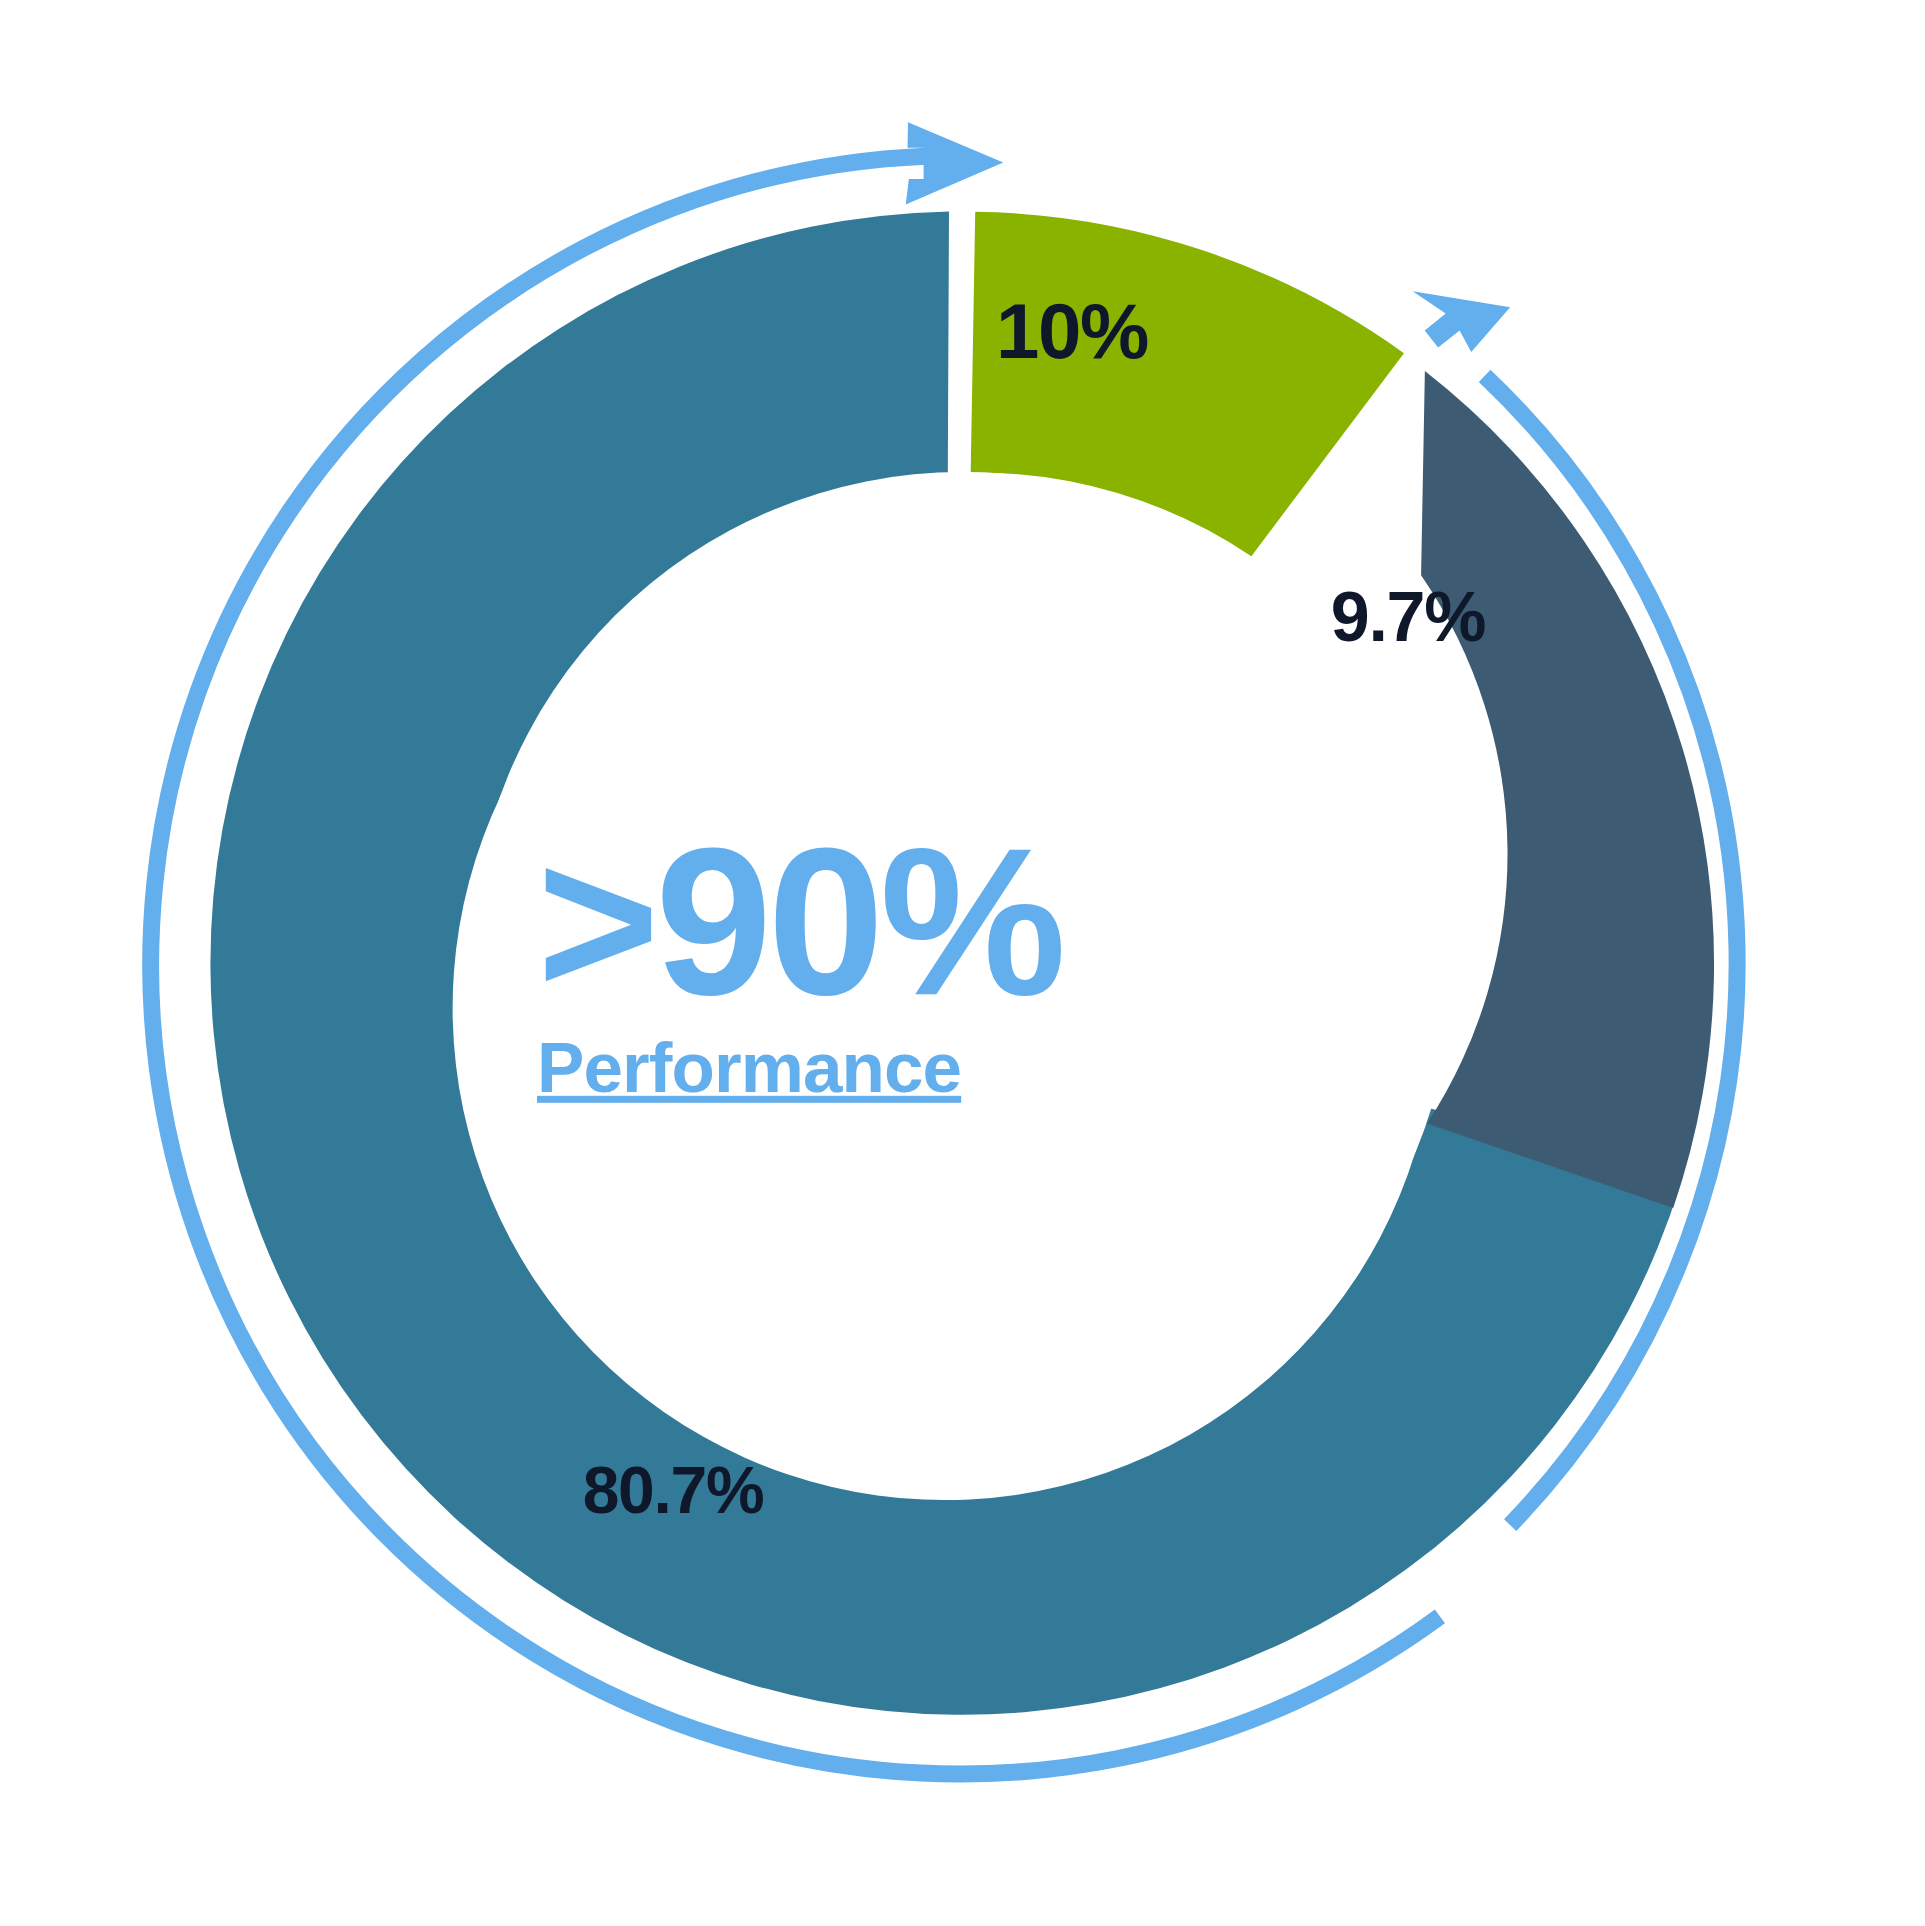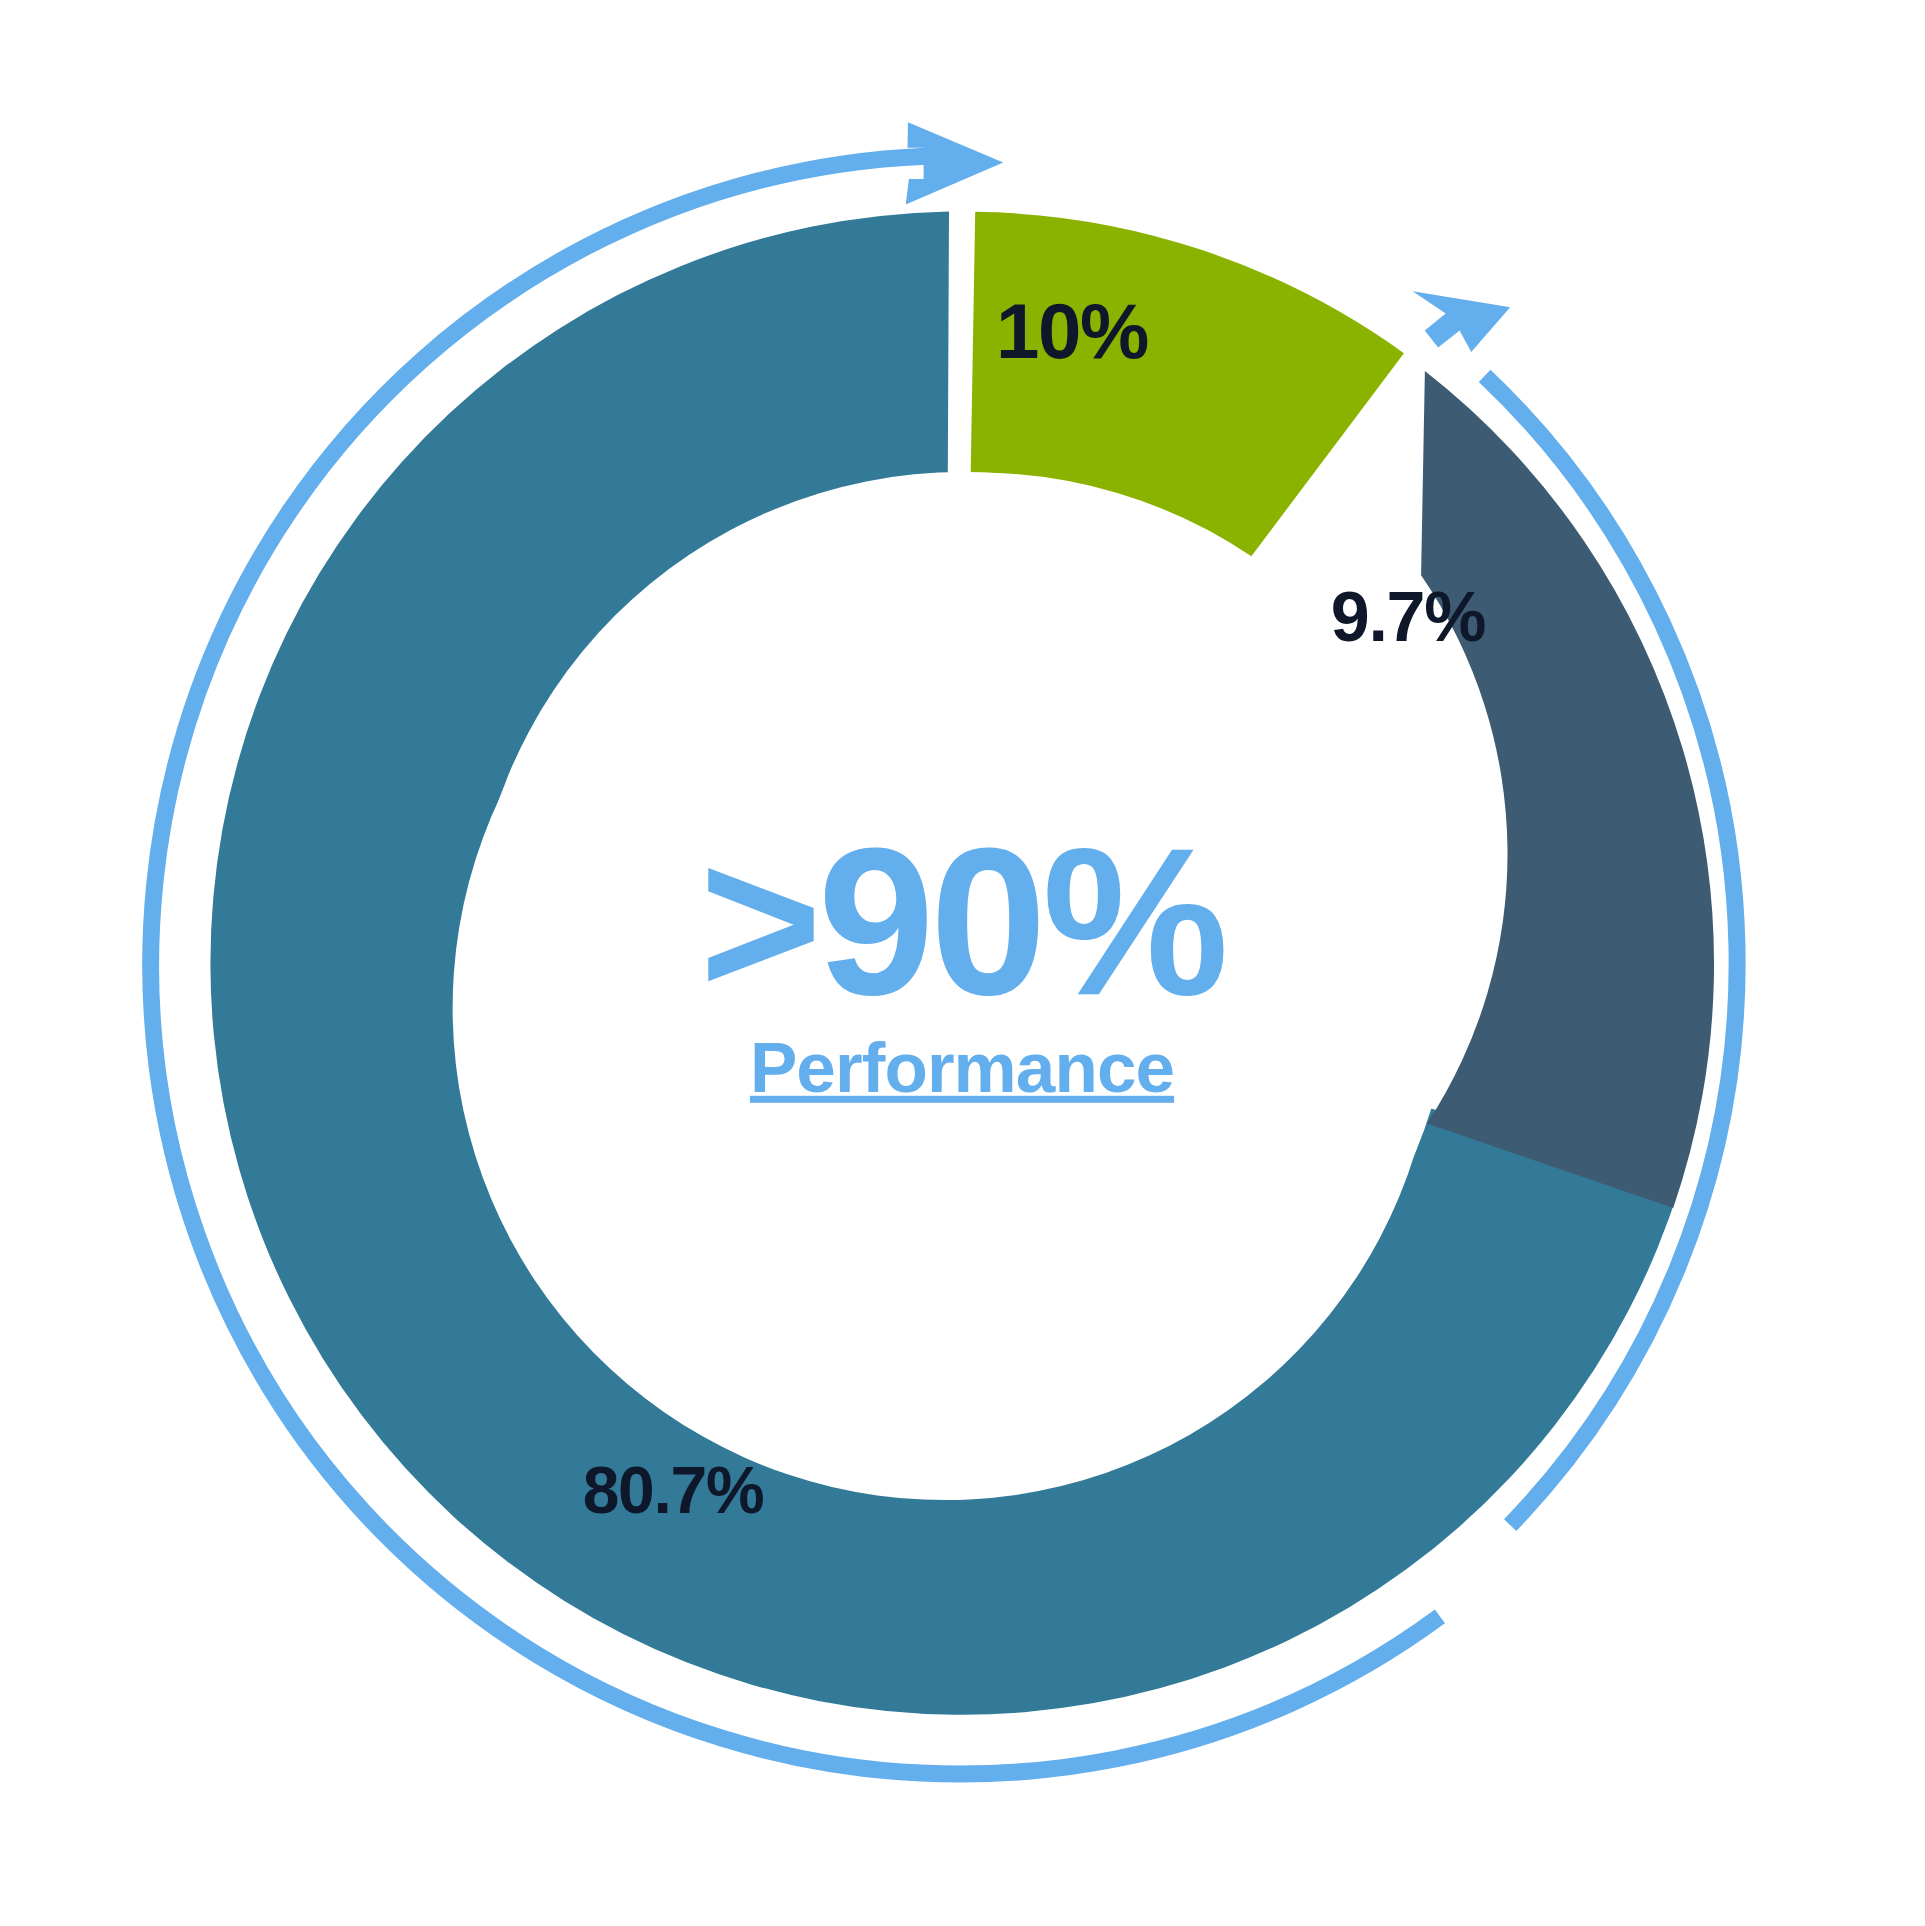--- a/index.html
+++ b/index.html
@@ -28,21 +28,21 @@
     height: 1926px;
     display: block;
   }
   
   .center-stack {
     position: absolute;
     left: 962px;
     top: 963px;
     transform: translate(-50%, -50%);
     width: 850px;
-    text-align: center;
+    text-align: left;
     pointer-events: none;
   }
   .center-headline {
     font-family: "Liberation Sans", sans-serif;
     font-weight: bold;
     font-size: 210px;
     line-height: 0.98;
     letter-spacing: -4.5px;
     color: #63aeec;
     margin: 0 0 4.5px 0;

